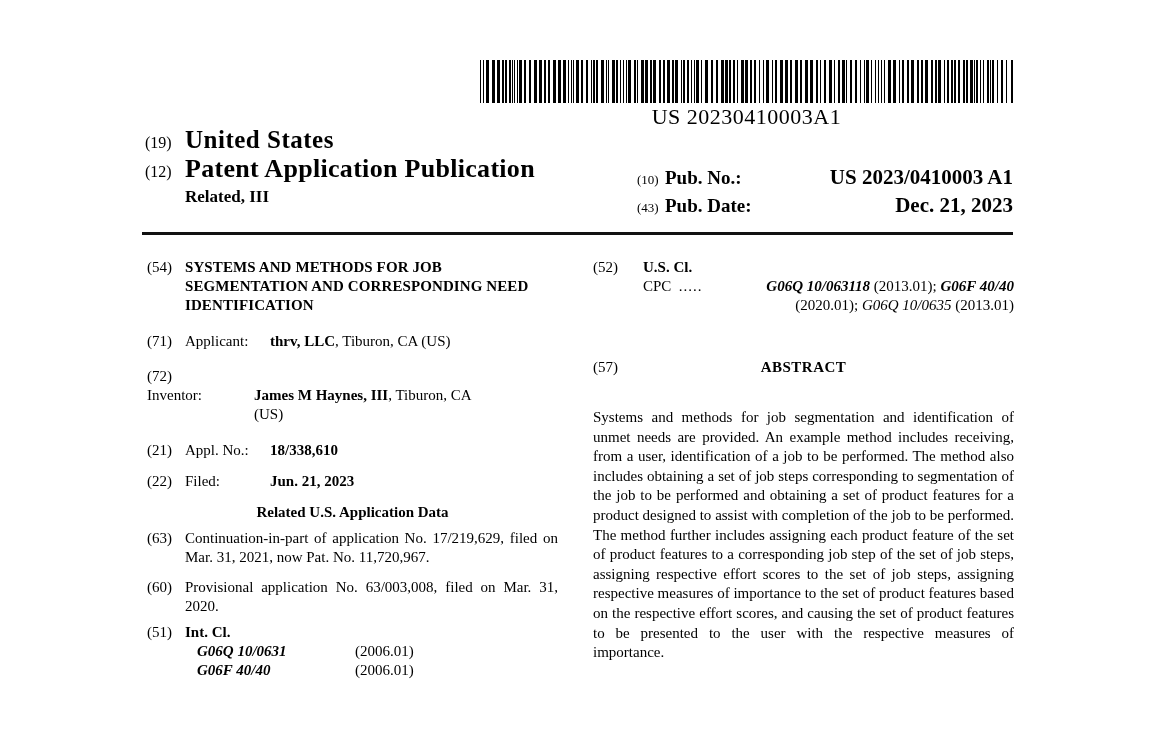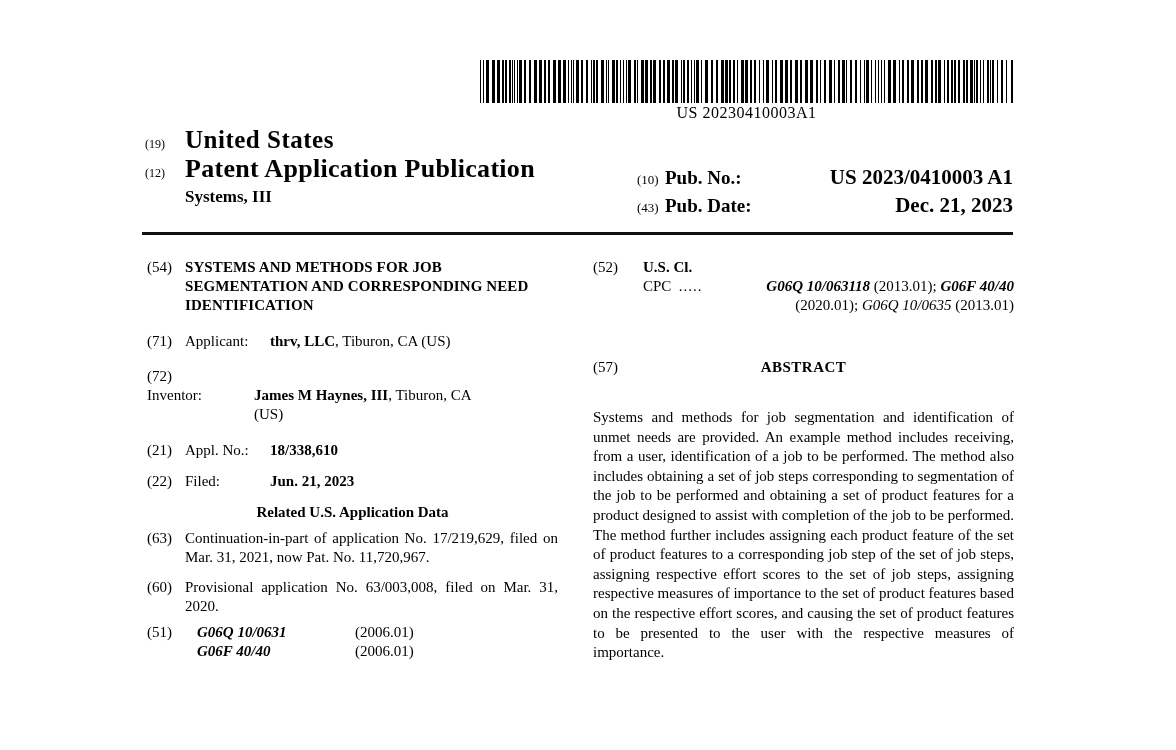--- a/index.html
+++ b/index.html
@@ -10,29 +10,29 @@
     color: #000;
     overflow: hidden;
   }
   .abs { position: absolute; }
 
   
   .barcode-wrap { left: 480px; top: 60px; width: 533px; }
   .barcode { width: 533px; height: 43px; }
   .barcode-text {
     text-align: center;
-    font-size: 16px;
+    font-size: 22px;
     letter-spacing: 0.5px;
     margin-top: 1px;
   }
 
   
   .mast-left { left: 145px; top: 126px; width: 500px; }
   .mast-row { display: flex; align-items: baseline; }
-  .paren-num { font-size: 12px; flex: none; width: 40px; }
+  .paren-num { font-size: 16px; flex: none; width: 40px; }
   .country { font-size: 25px; font-weight: bold; letter-spacing: 0.5px; }
   .pubkind { font-size: 26px; font-weight: bold; letter-spacing: 0.3px; }
   .inventor-short { font-size: 17px; font-weight: bold; margin-left: 40px; margin-top: 3px; }
 
   .mast-right { left: 637px; top: 165px; width: 376px; }
   .mast-right .line { display: flex; align-items: baseline; margin-bottom: 3px; }
   .mast-right .paren-num { width: 28px; font-size: 13px; }
   .mast-right .lbl { font-size: 19px; font-weight: bold; margin-right: 8px; white-space: nowrap; }
   .mast-right .val { font-size: 21px; font-weight: bold; white-space: nowrap; margin-left: auto; text-align: right; }
 
@@ -227,21 +227,21 @@
 
 <div class="abs mast-left">
   <div class="mast-row">
     <span class="paren-num">(19)</span>
     <span class="country">United States</span>
   </div>
   <div class="mast-row">
     <span class="paren-num">(12)</span>
     <span class="pubkind">Patent Application Publication</span>
   </div>
-  <div class="inventor-short">Systems, III</div>
+  <div class="inventor-short">Related, III</div>
 </div>
 
 <div class="abs mast-right">
   <div class="line">
     <span class="paren-num">(10)</span>
     <span class="lbl">Pub. No.:</span>
     <span class="val">US 2023/0410003 A1</span>
   </div>
   <div class="line">
     <span class="paren-num">(43)</span>
@@ -302,20 +302,21 @@
 
   <div class="item mt-60">
     <span class="numcol">(60)</span>
     <span class="txt just">Provisional application No. 63/003,008, filed on Mar. 31, 2020.</span>
   </div>
 
 
   <div class="item mt-51">
     <span class="numcol">(51)</span>
     <span class="txt">
+      <div class="b">Int. Cl.</div>
       <div class="intcl-row">
         <span class="intcl-code bi">G06Q 10/0631</span>
         <span>(2006.01)</span>
       </div>
       <div class="intcl-row">
         <span class="intcl-code bi">G06F 40/40</span>
         <span>(2006.01)</span>
       </div>
     </span>
   </div>

